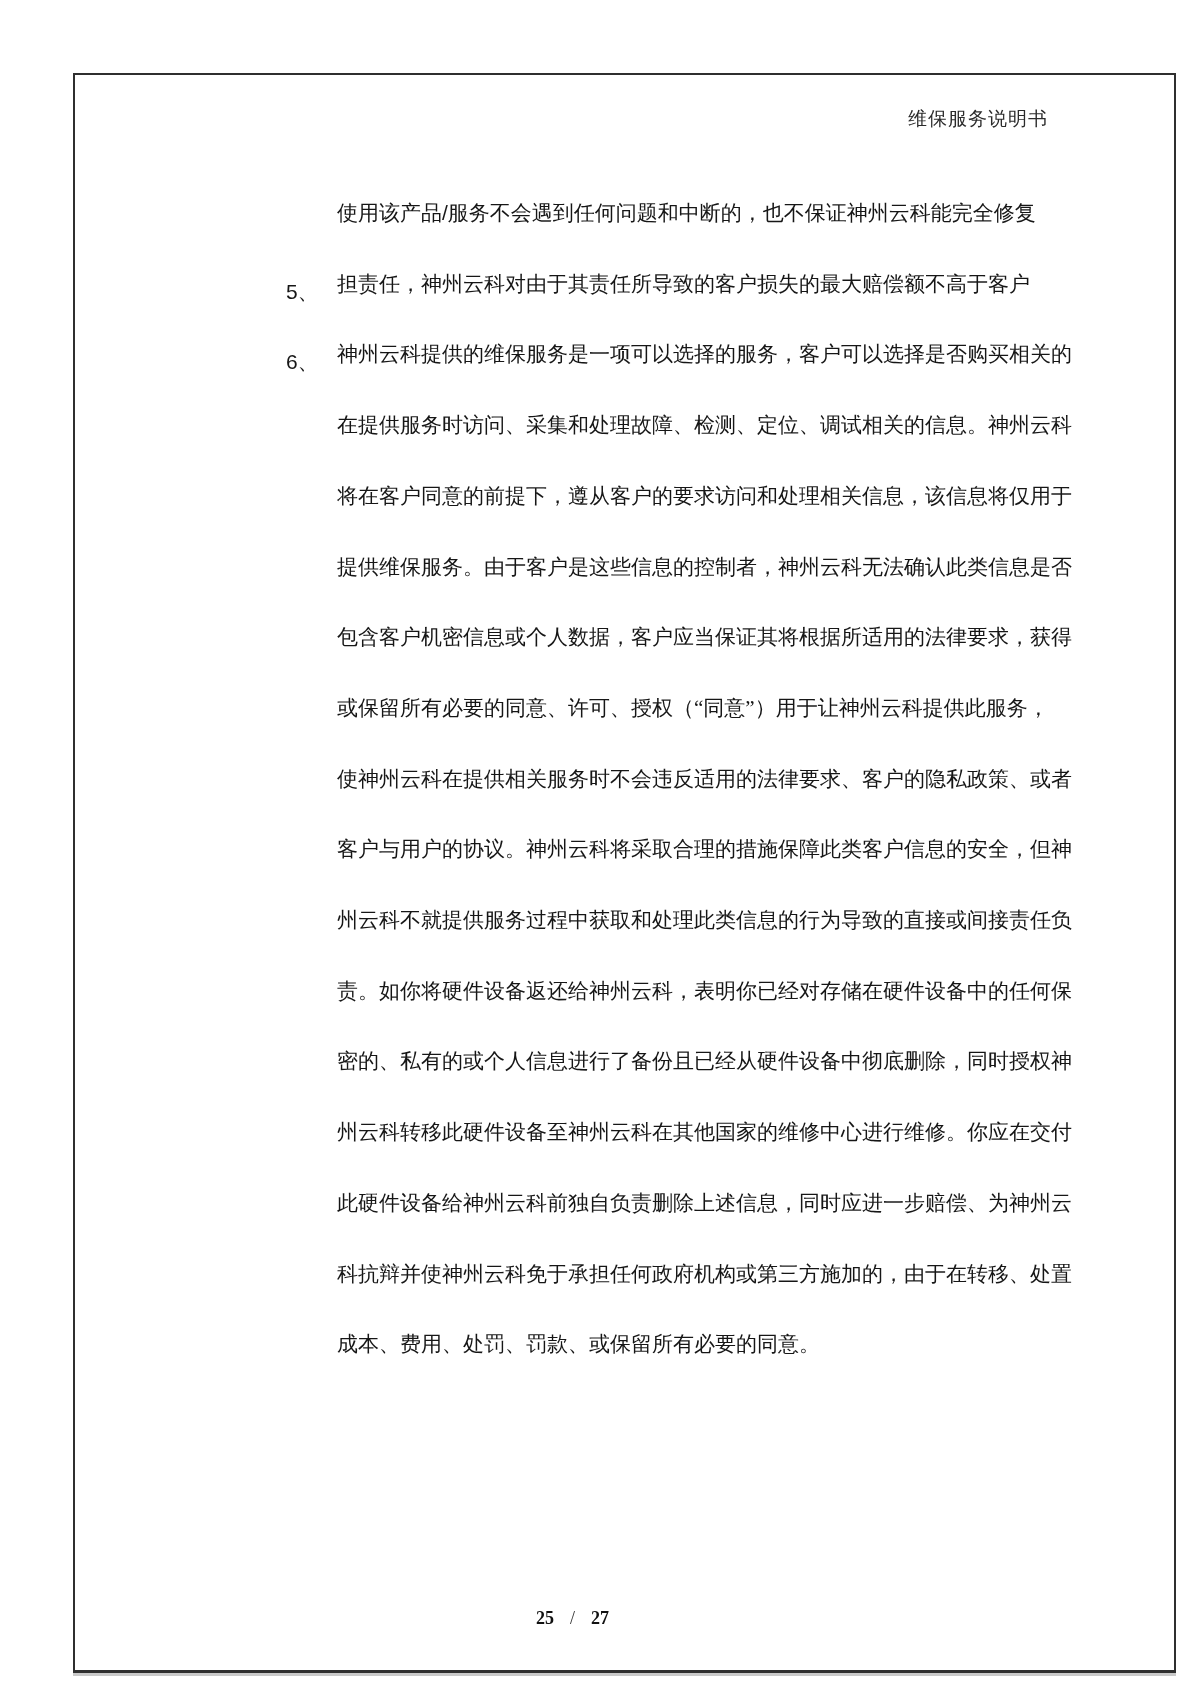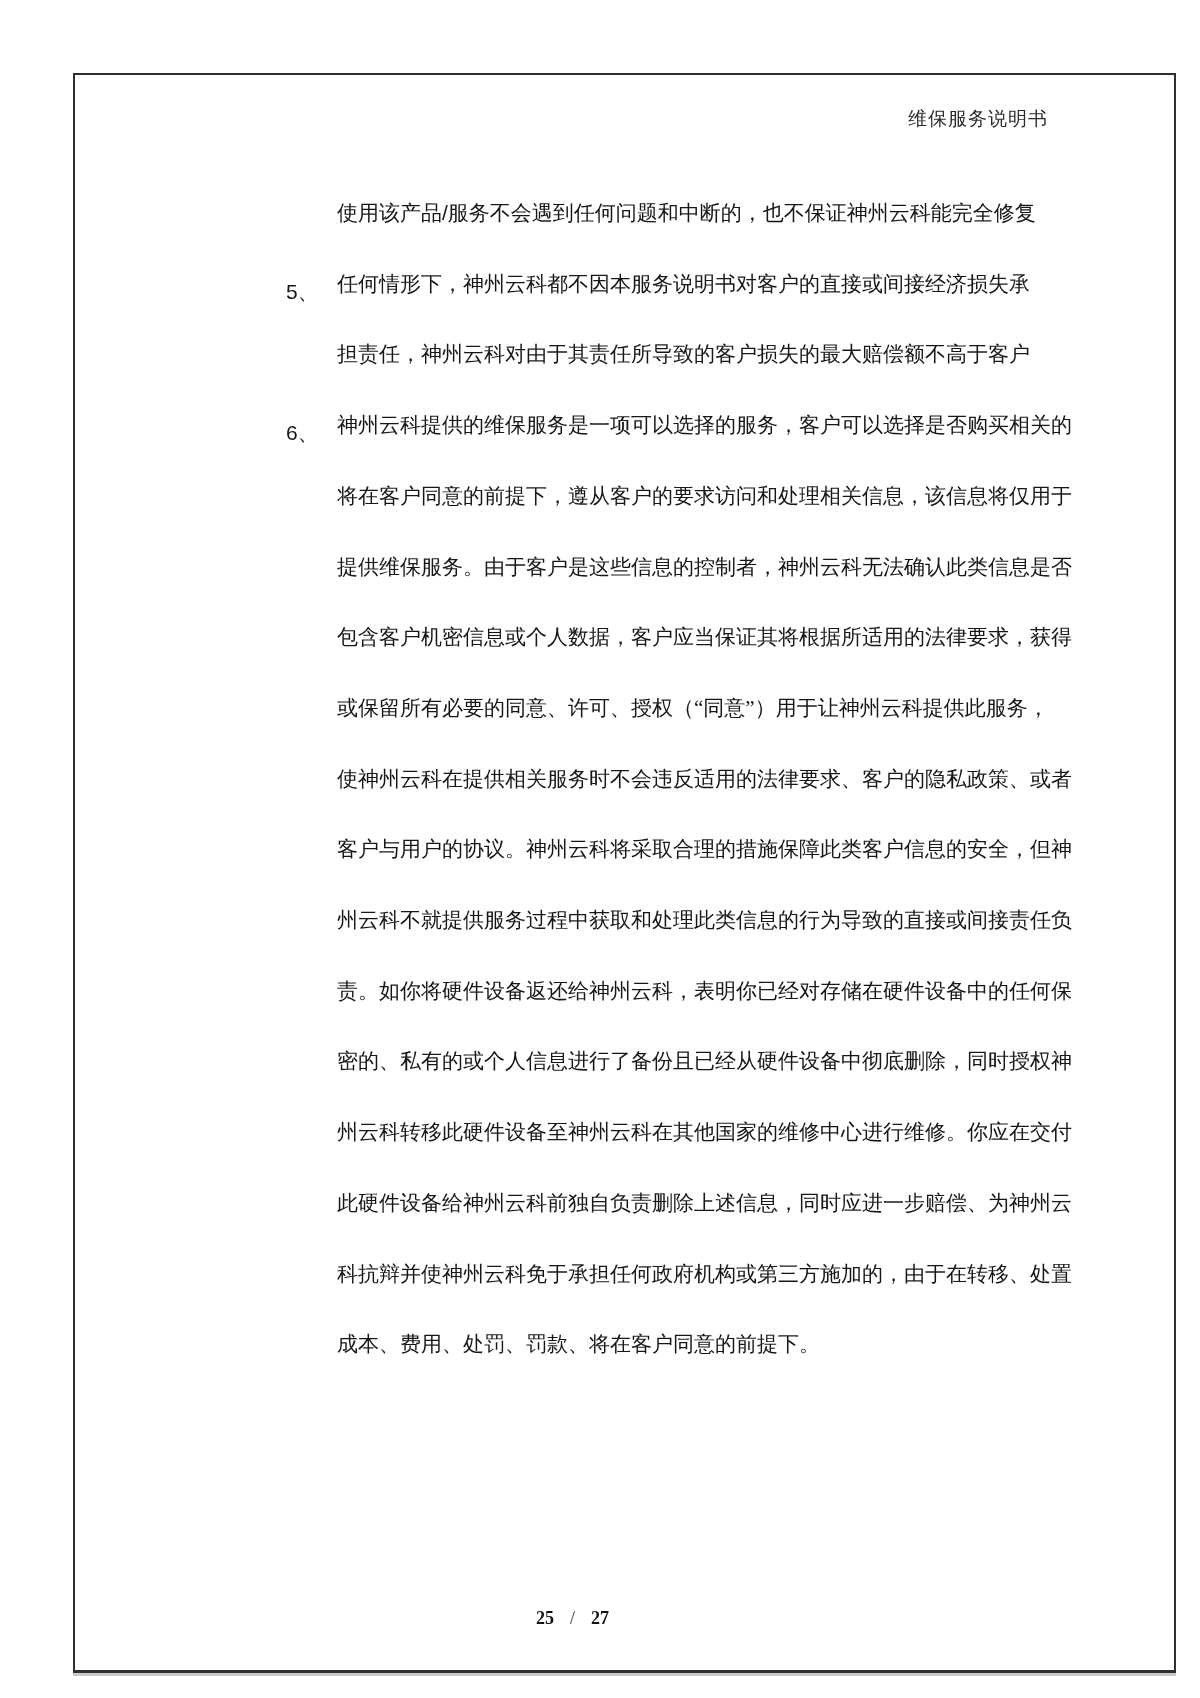--- a/index.html
+++ b/index.html
@@ -91,39 +91,39 @@
 <div class="doc-header">维保服务说明书</div>
 
 <div class="doc-body">
 
   <div class="para">
     <div class="line">使用该产品/服务不会遇到任何问题和中断的，也不保证神州云科能完全修复</div>
   </div>
 
   <div class="para">
     <span class="num">5、</span>
-    <div class="line">任何情形下，神州云科都不因本服务说明书对客户的直接或间接经济损失承</div>
     <div class="line">担责任，神州云科对由于其责任所导致的客户损失的最大赔偿额不高于客户</div>
   </div>
 
   <div class="para">
     <span class="num">6、</span>
     <div class="line">神州云科提供的维保服务是一项可以选择的服务，客户可以选择是否购买相关的</div>
+    <div class="line">在提供服务时访问、采集和处理故障、检测、定位、调试相关的信息。神州云科</div>
     <div class="line">将在客户同意的前提下，遵从客户的要求访问和处理相关信息，该信息将仅用于</div>
     <div class="line">提供维保服务。由于客户是这些信息的控制者，神州云科无法确认此类信息是否</div>
     <div class="line">包含客户机密信息或个人数据，客户应当保证其将根据所适用的法律要求，获得</div>
     <div class="line">或保留所有必要的同意、许可、授权（“同意”）用于让神州云科提供此服务，</div>
     <div class="line">使神州云科在提供相关服务时不会违反适用的法律要求、客户的隐私政策、或者</div>
     <div class="line">客户与用户的协议。神州云科将采取合理的措施保障此类客户信息的安全，但神</div>
     <div class="line">州云科不就提供服务过程中获取和处理此类信息的行为导致的直接或间接责任负</div>
     <div class="line">责。如你将硬件设备返还给神州云科，表明你已经对存储在硬件设备中的任何保</div>
     <div class="line">密的、私有的或个人信息进行了备份且已经从硬件设备中彻底删除，同时授权神</div>
     <div class="line">州云科转移此硬件设备至神州云科在其他国家的维修中心进行维修。你应在交付</div>
     <div class="line">此硬件设备给神州云科前独自负责删除上述信息，同时应进一步赔偿、为神州云</div>
     <div class="line">科抗辩并使神州云科免于承担任何政府机构或第三方施加的，由于在转移、处置</div>
-    <div class="line">成本、费用、处罚、罚款、将在客户同意的前提下。</div>
+    <div class="line">成本、费用、处罚、罚款、或保留所有必要的同意。</div>
   </div>
 
 </div>
 
 <div class="page-footer">
   <span>25</span><span class="sep">/</span><span>27</span>
 </div>
 
 </body></html>

